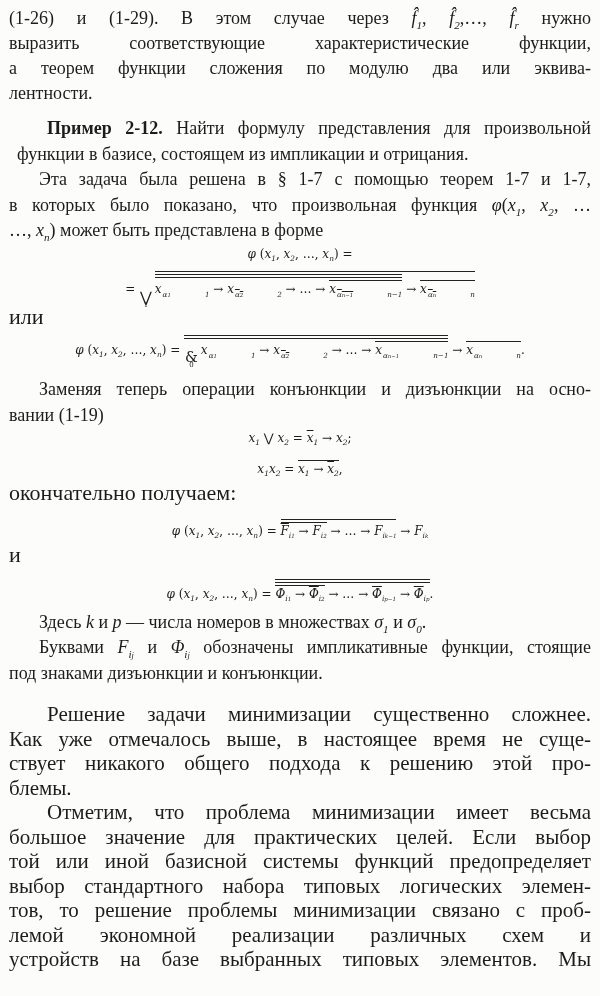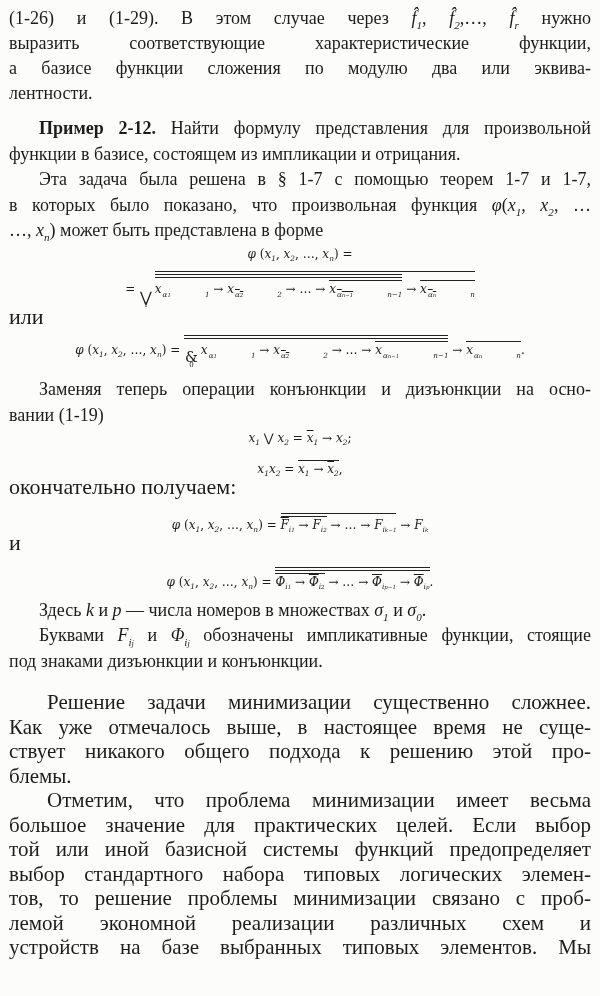--- a/index.html
+++ b/index.html
@@ -16,25 +16,25 @@
   }
   
   .sm{font-size:18px;line-height:25px;}
   .sm2{font-size:18px;line-height:25.5px;}
   .lg{font-size:21px;line-height:24.5px;}
   .line{white-space:normal;}
   .jl{text-align:justify;text-align-last:justify;}
   .ll{text-align:left;text-align-last:left;}
   .ind{text-indent:30px;}
   .ind-lg{text-indent:38px;}
-  .mt10{margin-top:10px;}
+  .mt10{margin-top:10px;margin-left:8px;}
   .mt16{margin-top:16px;}
   .mt6{margin-top:8px;}
   .mt8{margin-top:8px;}
-  .mt2{margin-top:2px;}
+  .mt2{margin-top:8px;}
   b{font-weight:bold;}
 
   
   .formula{
     text-align:center;
     font-family:"DejaVu Serif","DejaVu Sans",serif;
     font-size:12px;
     line-height:1.15;
   }
   .f-mt4{margin-top:4px;}
@@ -65,21 +65,21 @@
   .nunder{font-size:58%;}
 </style>
 </head>
 <body>
 
 <div class="page">
 
   <div class="sm">
     <div class="line jl"><span class="rm">(1-26) и (1-29). В этом случае через </span><span class="var"><span class="vl">f̂</span><sub class="subo">1</sub></span><span class="rm">, </span><span class="var"><span class="vl">f̂</span><sub class="subo">2</sub></span><span class="rm">,…, </span><span class="var"><span class="vl">f̂</span><sub class="subo">r</sub></span><span class="rm"> нужно</span></div>
     <div class="line jl">выразить соответствующие характеристические функции,</div>
-    <div class="line jl">а базисе функции сложения по модулю два или эквива-</div>
+    <div class="line jl">а теорем функции сложения по модулю два или эквива-</div>
     <div class="line ll">лентности.</div>
   </div>
 
   <div class="sm2 mt10">
     <div class="line jl ind"><b>Пример 2-12.</b><span> Найти формулу представления для произвольной</span></div>
     <div class="line ll">функции в базисе, состоящем из импликации и отрицания.</div>
   </div>
 
   <div class="sm2">
     <div class="line jl ind">Эта задача была решена в § 1-7 с помощью теорем 1-7 и 1-7,</div>

